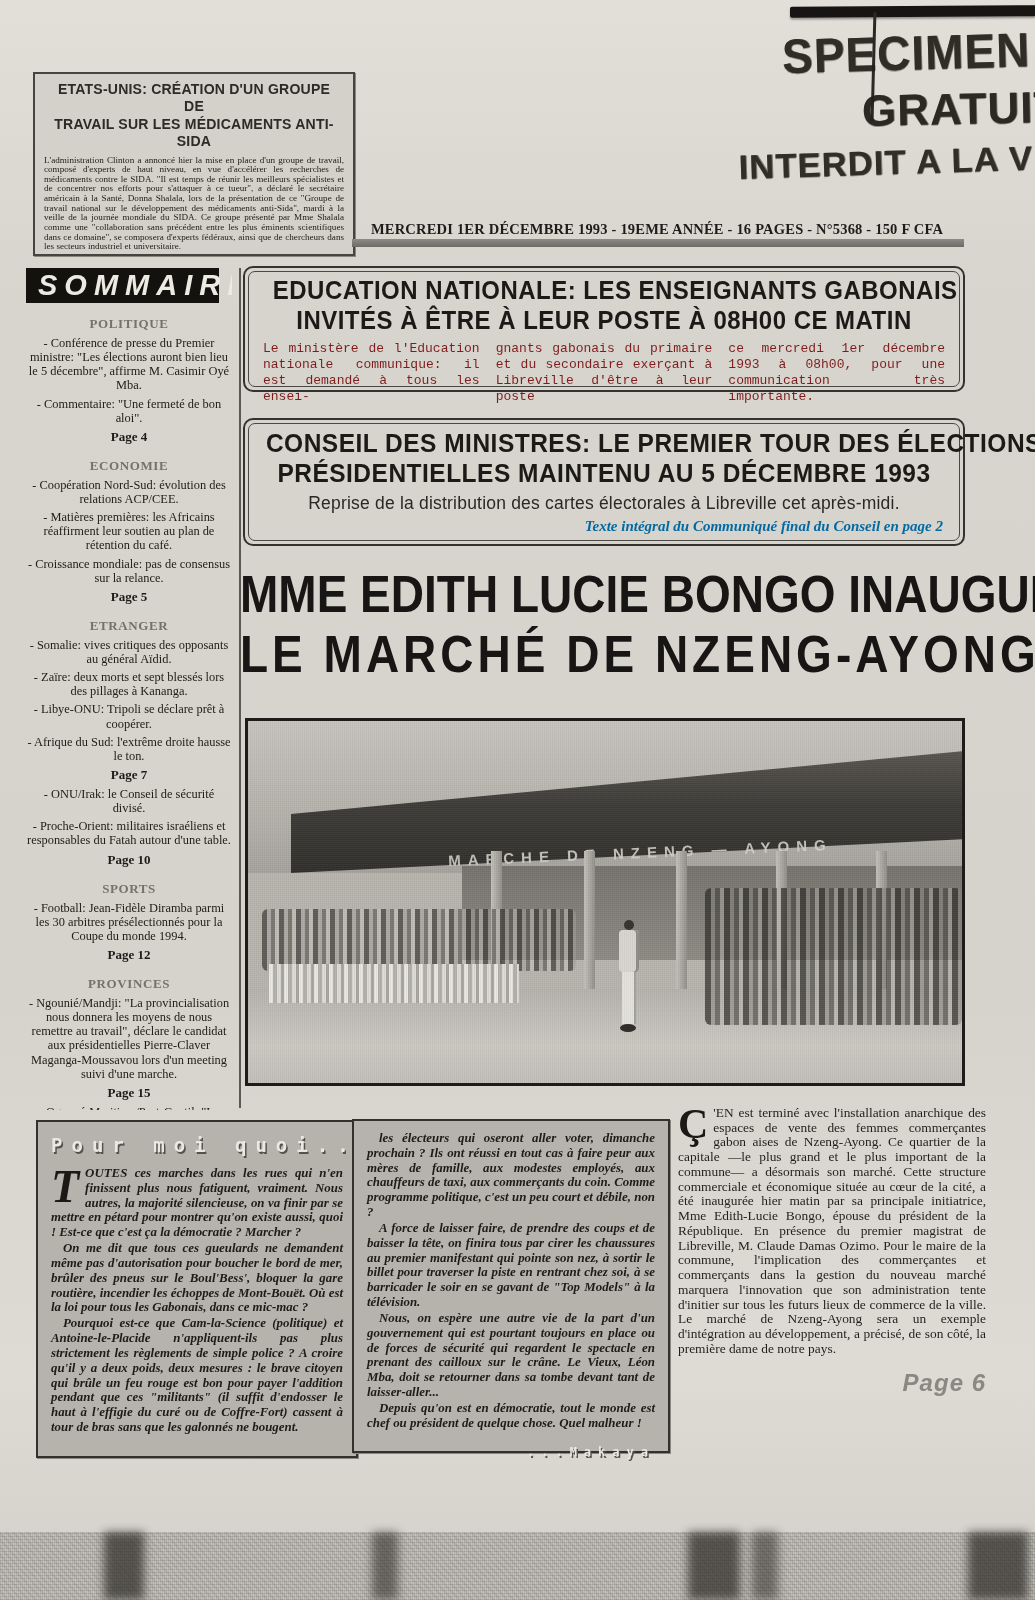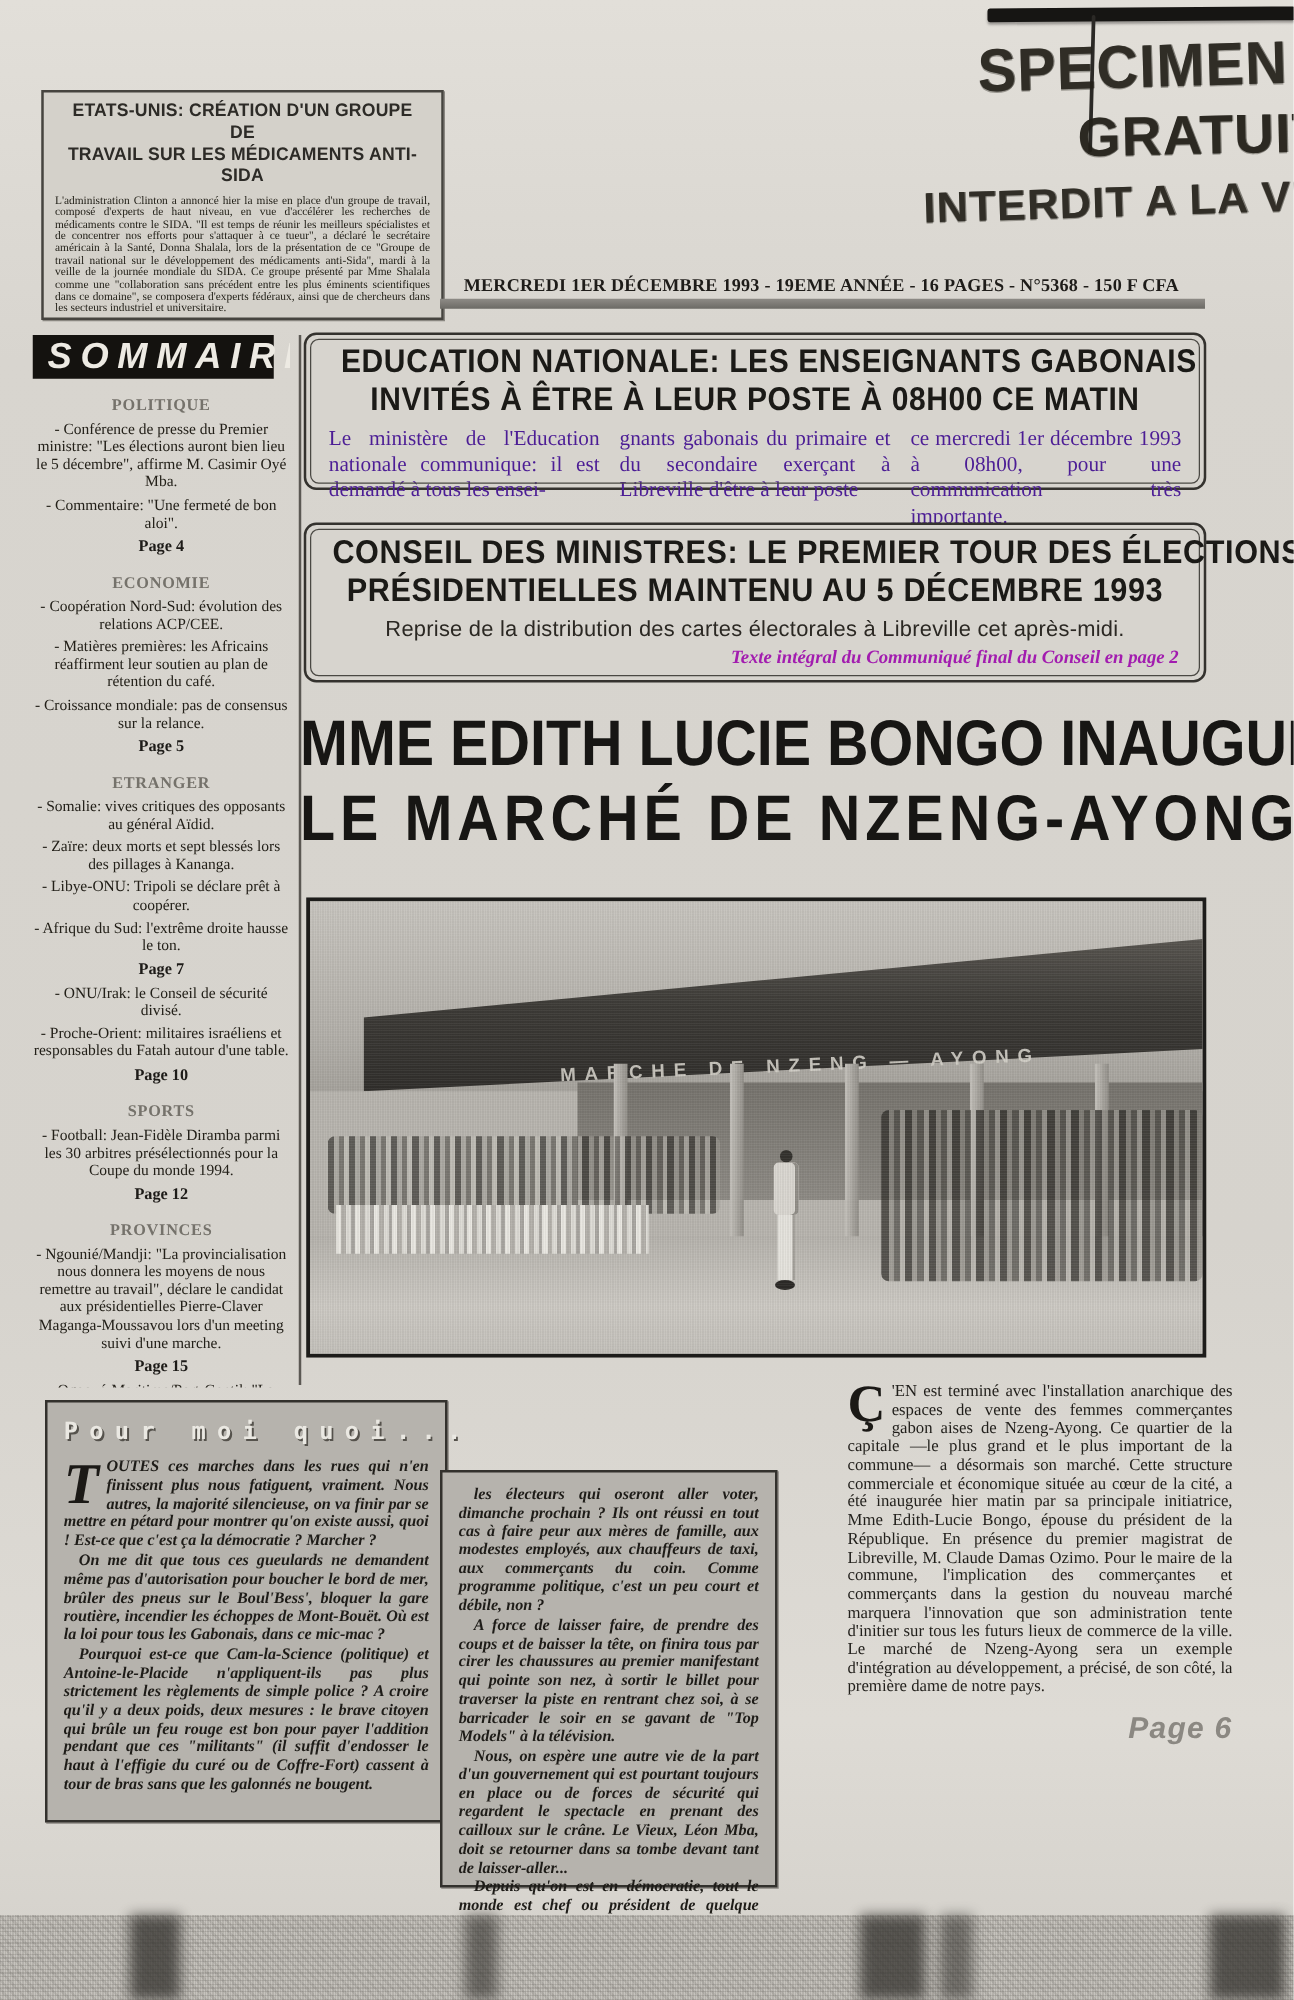--- a/index.html
+++ b/index.html
@@ -50,26 +50,26 @@
   .som-page{margin:4px 0 2px;text-align:center;font-weight:bold;font-size:13px;color:#1d1b18;}
   .v-divider{left:239px;top:268px;width:2px;height:840px;background:#5b5853;}
 
   
   .rbox{border:2px solid #34322e;border-radius:10px;background:#d7d4ce;box-sizing:border-box;}
   .rbox::before{content:"";position:absolute;inset:3px;border:1px solid #4a4843;border-radius:7px;pointer-events:none;}
   .edu-box{left:243px;top:266px;width:722px;height:126px;padding:8px 14px;}
   .head-black{font-family:"Liberation Sans",sans-serif;font-weight:bold;color:#1b1a17;text-align:center;white-space:nowrap;}
   .edu-h{font-size:25px;line-height:1.14;transform:scaleX(.96) scaleY(1.05);letter-spacing:.5px;}
   .edu-cols{display:flex;gap:16px;margin-top:8px;padding:0 4px;}
-  .edu-col{flex:1;font-size:17px;line-height:1.22;text-align:justify;color:#4c1d95;}
+  .edu-col{flex:1;font-size:13px;line-height:1.22;text-align:justify;color:#7f1d1d;font-family:Liberation Mono, monospace;}
 
   .conseil-box{left:243px;top:418px;width:722px;height:128px;padding:9px 14px;}
   .conseil-h{font-size:25px;line-height:1.16;transform:scaleX(.98) scaleY(1.05);letter-spacing:.5px;}
   .conseil-sub{margin-top:6px;text-align:center;font-family:"Liberation Sans",sans-serif;font-size:17.5px;color:#2b2823;letter-spacing:.2px;}
-  .conseil-note{margin-top:4px;text-align:right;font-style:italic;font-weight:bold;font-size:15px;color:#a21caf;padding-right:6px;}
+  .conseil-note{margin-top:4px;text-align:right;font-style:italic;font-weight:bold;font-size:15px;color:#0369a1;padding-right:6px;}
 
   .main-headline{left:240px;top:570px;width:726px;text-align:center;font-family:"Liberation Sans",sans-serif;font-weight:bold;color:#171614;}
   .mh1{font-size:46px;line-height:1.08;transform:scaleY(1.12);letter-spacing:0px;white-space:nowrap;}
   .mh2{font-size:46px;line-height:1.08;transform:scaleY(1.12);letter-spacing:4px;margin-top:10px;white-space:nowrap;}
 
   
   .photo{left:245px;top:718px;width:720px;height:368px;border:3px solid #1d1c1a;box-sizing:border-box;background:#b7b4ae;overflow:hidden;}
   .ph-sky{position:absolute;left:0;top:0;width:100%;height:42%;background:linear-gradient(180deg,#c7c4be 0%,#b2afa9 70%,#a5a29c 100%);}
   .ph-roof{position:absolute;left:6%;top:8%;width:96%;height:34%;background:linear-gradient(180deg,#57544f 0%,#3c3a36 45%,#2f2d2a 100%);clip-path:polygon(0 52%,100% 0,100% 72%,0 100%);}
   .ph-sign{position:absolute;left:28%;top:34%;color:#d3d0c8;font-family:"Liberation Sans",sans-serif;font-weight:bold;font-size:15px;letter-spacing:7px;transform:rotate(-2.4deg);opacity:.9;white-space:nowrap;}
@@ -83,21 +83,21 @@
   .ph-man{position:absolute;left:51.5%;top:55%;width:26px;height:120px;}
   .man-head{position:absolute;left:8px;top:0;width:10px;height:10px;border-radius:50%;background:#33312d;}
   .man-body{position:absolute;left:3px;top:10px;width:20px;height:42px;border-radius:4px;background:#d9d6d0;box-shadow:inset -3px 0 0 #8f8c86;}
   .man-legs{position:absolute;left:6px;top:52px;width:14px;height:52px;background:#e4e2dc;box-shadow:inset -2px 0 0 #a3a09a;}
   .man-shoe{position:absolute;left:4px;top:104px;width:16px;height:8px;border-radius:50%;background:#2b2926;}
   .ph-grain{position:absolute;inset:0;background:repeating-linear-gradient(0deg,rgba(255,255,255,.05) 0 1px,transparent 1px 2px),repeating-linear-gradient(90deg,rgba(30,28,25,.05) 0 1px,transparent 1px 2px);}
 
   
   .mak-box{background:#b6b3ad;border:2px solid #33312d;box-sizing:border-box;padding:10px 13px;box-shadow:1px 1px 0 #8a8781;}
   .mak-left{left:36px;top:1120px;width:322px;height:338px;}
-  .mak-mid{left:352px;top:1176px;width:270px;height:334px;}
+  .mak-mid{left:352px;top:1119px;width:318px;height:334px;}
   .mak-title{font-family:"DejaVu Sans Mono",monospace;font-weight:bold;font-size:19px;letter-spacing:9px;color:#eae8e2;text-shadow:1.5px 1.5px 0 #55524c;white-space:nowrap;margin:2px 0 10px;}
   .mak-body p{margin:0 0 1px;font-style:italic;font-weight:bold;font-size:12.9px;line-height:1.15;text-align:justify;color:#1e1c18;}
   .mak-body p.indent{text-indent:12px;}
   .dropcap{float:left;font-family:"Liberation Serif",serif;font-weight:bold;font-style:italic;font-size:46px;line-height:.78;margin:3px 6px 0 0;color:#1b1916;}
   .mak-sign{margin-top:14px;text-align:right;font-family:"DejaVu Sans Mono",monospace;font-weight:bold;font-size:12px;letter-spacing:7px;color:#eae8e2;text-shadow:1.5px 1.5px 0 #55524c;white-space:nowrap;}
 
   
   .market{left:678px;top:1106px;width:308px;}
   .market-body{font-size:13.4px;line-height:1.1;text-align:justify;color:#211f1b;}
   .dropcap2{float:left;font-family:"Liberation Serif",serif;font-weight:bold;font-size:42px;line-height:.8;margin:2px 5px 0 0;color:#1b1916;}

